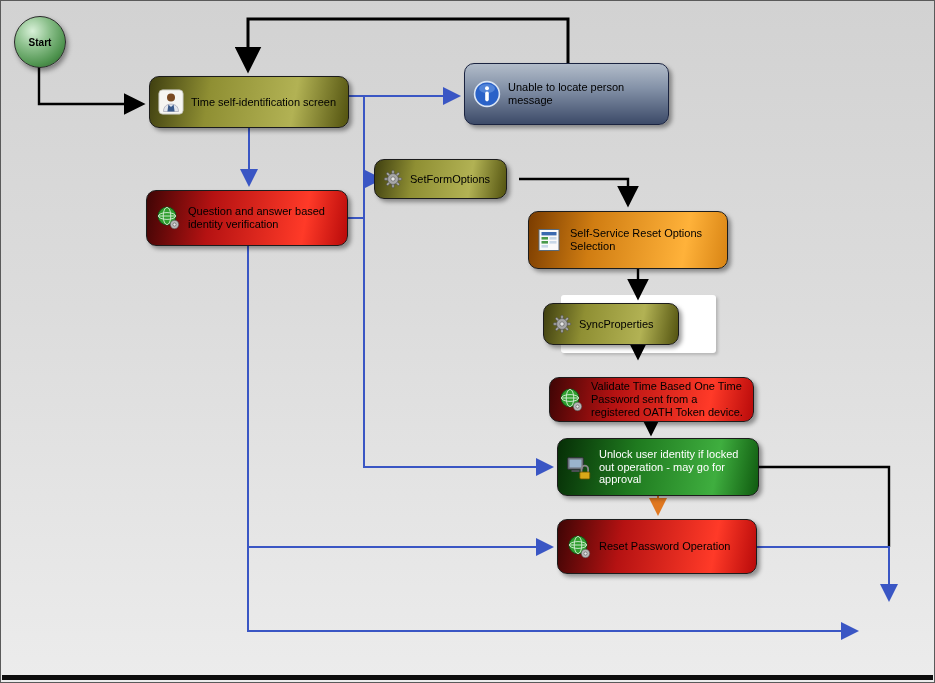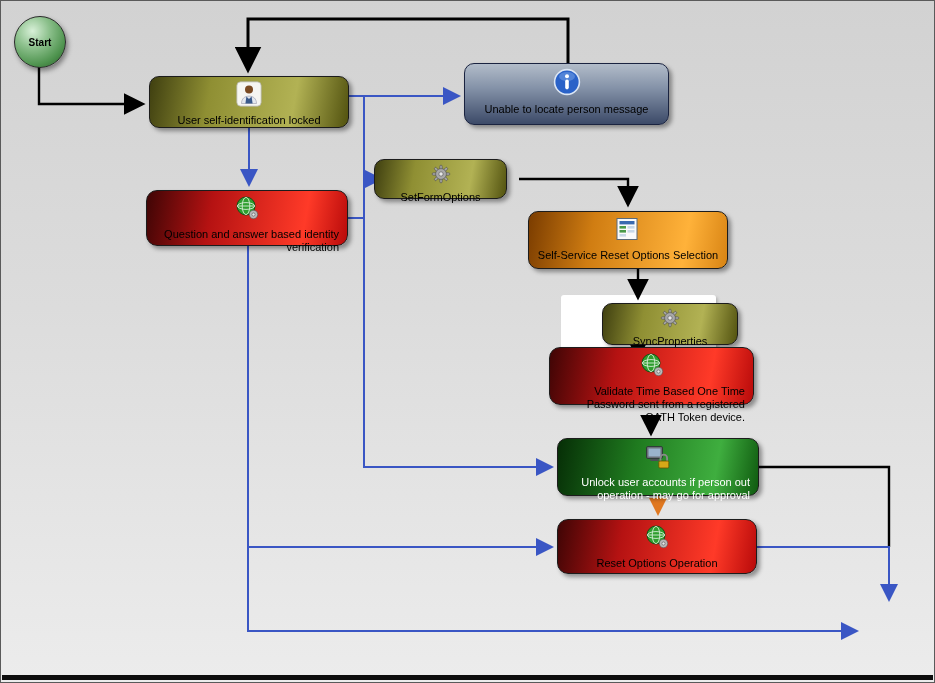--- a/index.html
+++ b/index.html
@@ -2,37 +2,35 @@
 <html><head>
 <meta charset="utf-8">
 <style>
   html,body{margin:0;padding:0;}
   body{font-family:"Liberation Sans", sans-serif;}
   #canvas{
     position:relative;width:933px;height:681px;
     border:1px solid #5a5a5a;
     background:linear-gradient(180deg,#d2d2d2 0%,#dcdcdc 45%,#ececec 100%);
     overflow:hidden;
-    text-align:right;
   }
   #edges{position:absolute;left:0;top:0;z-index:2;}
   .node{
     position:absolute;z-index:3;
     border-radius:10px;border:1px solid #1c1c1c;
     box-shadow:3px 3px 4px rgba(0,0,0,.38);
     display:flex;align-items:center;gap:7px;
     padding:4px 8px;box-sizing:border-box;
     font-size:11px;line-height:1.18;color:#000;
     cursor:default;
-    flex-direction:column;
   }
   .node .label{flex:1;}
   .node .icon{flex:0 0 auto;display:flex;align-items:center;justify-content:center;}
   .n-olive{background:linear-gradient(100deg,#3f3f10 0%,#8f8f33 30%,#b2b254 72%,#52520f 100%);}
-  .n-red{background:linear-gradient(100deg,#3f0505 0%,#b51212 32%,#ff3a28 78%,#b80a0a 100%);border-radius:11px;}
+  .n-red{background:linear-gradient(100deg,#3f0505 0%,#b51212 32%,#ff3a28 78%,#b80a0a 100%);}
   .n-bluegray{background:linear-gradient(180deg,#b2bcc9 0%,#8492a8 40%,#3c4a68 100%);border-color:#1a2340;}
   .n-orange{background:linear-gradient(100deg,#7a3c00 0%,#d07d12 32%,#ffb23a 78%,#d88414 100%);}
   .n-green{background:linear-gradient(100deg,#062e06 0%,#1f7a1f 38%,#3fae3f 78%,#0f5a0f 100%);color:#fff;}
   .terminal{
     position:absolute;z-index:3;border-radius:50%;
     display:flex;align-items:center;justify-content:center;
     font-weight:bold;font-size:10px;color:#000;
     border:1px solid #2a2a2a;box-shadow:2px 3px 5px rgba(0,0,0,.42);
   }
   .t-start{background:radial-gradient(circle at 35% 28%, #d8f0d8 0%, #8cc08c 35%, #4e934e 70%, #275927 100%);}
@@ -92,21 +90,21 @@
 
   <div class="node n-olive" style="left:148px;top:75px;width:200px;height:52px">
     <span class="icon">
       <svg viewBox="0 0 26 26" width="26" height="26">
         <rect x="0.8" y="0.8" width="24.4" height="24.4" rx="4" fill="#f6f6f2" stroke="#b0b0a0" stroke-width="0.8"></rect>
         <circle cx="13" cy="8.6" r="4" fill="#7a4a22"></circle>
         <path d="M5.5 22.5 c0-5 3.4-7.4 7.5-7.4 s7.5 2.4 7.5 7.4 z" fill="#e4e8ee" stroke="#99a" stroke-width="0.6"></path>
         <path d="M10.4 15.6 L13 18 l2.6 -2.4 1 6.9 h-7.2 z" fill="#3a5a8a"></path>
       </svg>
     </span>
-    <span class="label">User self-identification locked</span>
+    <span class="label">Time self-identification screen</span>
   </div>
 
   <div class="node n-bluegray" style="left:463px;top:62px;width:205px;height:62px">
     <span class="icon">
       <svg viewBox="0 0 28 28" width="28" height="28">
         <circle cx="14" cy="14" r="12.4" fill="#2a62c8" stroke="#dce6f4" stroke-width="1.6"></circle>
         <ellipse cx="14" cy="8.6" rx="8" ry="4.6" fill="#7aa6e8" opacity="0.5"></ellipse>
         <circle cx="14" cy="8.2" r="2" fill="#ffffff"></circle>
         <rect x="12.2" y="11.4" width="3.6" height="10" rx="1.8" fill="#ffffff"></rect>
       </svg>
@@ -152,37 +150,37 @@
         <rect x="4.5" y="10" width="6.5" height="2.6" fill="#4a9a4a"></rect>
         <rect x="12.5" y="10" width="7" height="2.6" fill="#c8d8e8"></rect>
         <rect x="4.5" y="14" width="6.5" height="2.6" fill="#4a9a4a"></rect>
         <rect x="12.5" y="14" width="7" height="2.6" fill="#c8d8e8"></rect>
         <rect x="4.5" y="18" width="6.5" height="2.6" fill="#c8d8e8"></rect>
       </svg>
     </span>
     <span class="label">Self-Service Reset Options Selection</span>
   </div>
 
-  <div class="node n-olive" style="left:601px;top:302px;width:136px;height:42px">
+  <div class="node n-olive" style="left:542px;top:302px;width:136px;height:42px">
     <span class="icon">
       <svg viewBox="0 0 24 24" width="20" height="20">
         <g fill="#a8a8a8" stroke="#4a4a4a" stroke-width="0.7">
           <rect x="10.6" y="1.5" width="2.8" height="21" rx="1.2"></rect>
           <rect x="10.6" y="1.5" width="2.8" height="21" rx="1.2" transform="rotate(45 12 12)"></rect>
           <rect x="10.6" y="1.5" width="2.8" height="21" rx="1.2" transform="rotate(90 12 12)"></rect>
           <rect x="10.6" y="1.5" width="2.8" height="21" rx="1.2" transform="rotate(135 12 12)"></rect>
           <circle cx="12" cy="12" r="6.5"></circle>
         </g>
         <circle cx="12" cy="12" r="2.6" fill="#e8e8e8" stroke="#4a4a4a" stroke-width="0.7"></circle>
       </svg>
     </span>
     <span class="label">SyncProperties</span>
   </div>
 
-  <div class="node n-red" style="left:548px;top:346px;width:205px;height:58px">
+  <div class="node n-red" style="left:548px;top:376px;width:205px;height:45px">
     <span class="icon">
       <svg viewBox="0 0 26 26" width="26" height="26">
         <circle cx="12" cy="11" r="9" fill="#2f9e2f" stroke="#145214" stroke-width="1"></circle>
         <ellipse cx="12" cy="11" rx="8.6" ry="3.4" fill="none" stroke="#d8eed8" stroke-width="0.9"></ellipse>
         <ellipse cx="12" cy="11" rx="3.8" ry="8.6" fill="none" stroke="#d8eed8" stroke-width="0.9"></ellipse>
         <line x1="3.4" y1="11" x2="20.6" y2="11" stroke="#d8eed8" stroke-width="0.9"></line>
         <circle cx="19.5" cy="19.5" r="4.2" fill="#b8b8b8" stroke="#555" stroke-width="0.6"></circle>
         <circle cx="19.5" cy="19.5" r="1.6" fill="#e8e8e8" stroke="#555" stroke-width="0.6"></circle>
       </svg>
     </span>
@@ -192,32 +190,32 @@
   <div class="node n-green" style="left:556px;top:437px;width:202px;height:58px">
     <span class="icon">
       <svg viewBox="0 0 26 26" width="26" height="26">
         <rect x="1.5" y="3.5" width="16" height="12" rx="1.5" fill="#6a7078" stroke="#2a2e34" stroke-width="0.8"></rect>
         <rect x="3.5" y="5.5" width="12" height="8" fill="#9ab4cc"></rect>
         <rect x="5.5" y="16" width="8" height="2" fill="#4a4e54"></rect>
         <path d="M15.5 18 v-3 a3.3 3.3 0 0 1 6.6 0 v3" fill="none" stroke="#8a8a8a" stroke-width="1.8"></path>
         <rect x="13.8" y="18" width="10" height="7" rx="1.2" fill="#d8a818" stroke="#6a5200" stroke-width="0.8"></rect>
       </svg>
     </span>
-    <span class="label">Unlock user accounts if person out operation - may go for approval</span>
+    <span class="label">Unlock user identity if locked out operation - may go for approval</span>
   </div>
 
   <div class="node n-red" style="left:556px;top:518px;width:200px;height:55px">
     <span class="icon">
       <svg viewBox="0 0 26 26" width="26" height="26">
         <circle cx="12" cy="11" r="9" fill="#2f9e2f" stroke="#145214" stroke-width="1"></circle>
         <ellipse cx="12" cy="11" rx="8.6" ry="3.4" fill="none" stroke="#d8eed8" stroke-width="0.9"></ellipse>
         <ellipse cx="12" cy="11" rx="3.8" ry="8.6" fill="none" stroke="#d8eed8" stroke-width="0.9"></ellipse>
         <line x1="3.4" y1="11" x2="20.6" y2="11" stroke="#d8eed8" stroke-width="0.9"></line>
         <circle cx="19.5" cy="19.5" r="4.2" fill="#b8b8b8" stroke="#555" stroke-width="0.6"></circle>
         <circle cx="19.5" cy="19.5" r="1.6" fill="#e8e8e8" stroke="#555" stroke-width="0.6"></circle>
       </svg>
     </span>
-    <span class="label">Reset Options Operation</span>
+    <span class="label">Reset Password Operation</span>
   </div>
 
 
   <div class="bottom-bar"></div>
 </div>
 
 </body></html>

